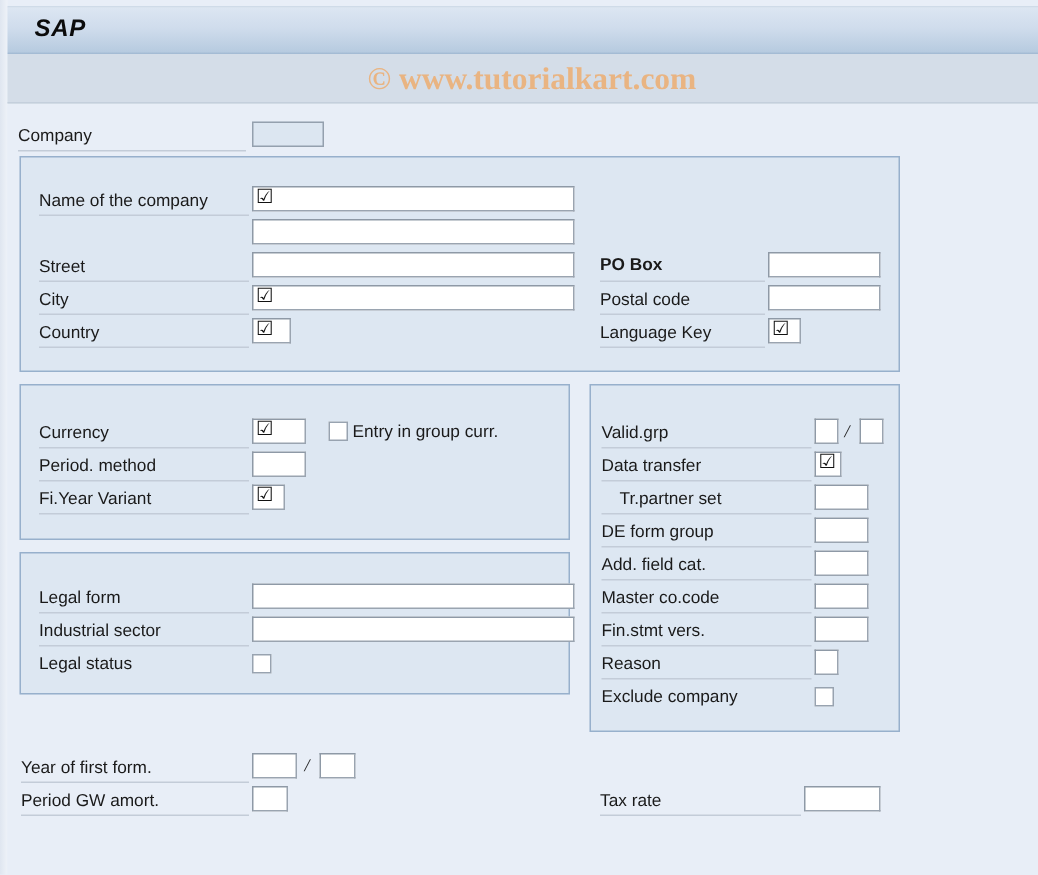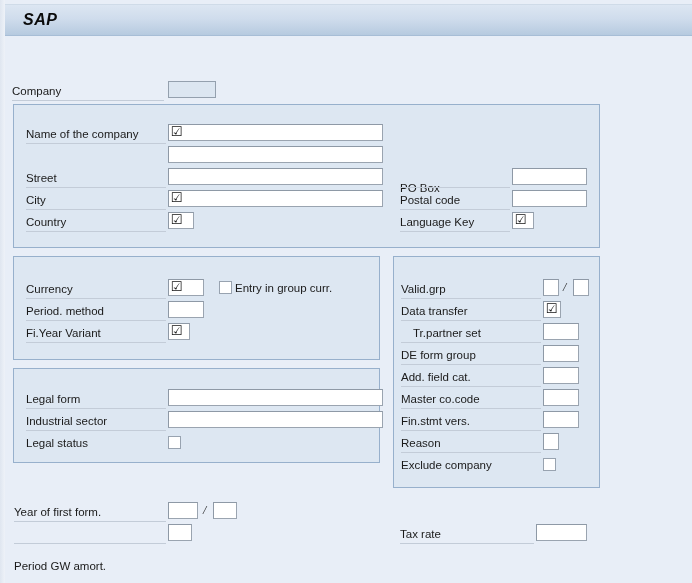--- a/index.html
+++ b/index.html
@@ -157,20 +157,23 @@
 <body>
 
 <div id="app-window">
 
   <div class="frame-edge-left"></div>
 
   <div id="title-bar">
     <div id="title-text">SAP</div>
   </div>
 
+  <div id="watermark-bar">
+    <div id="watermark-text">© www.tutorialkart.com</div>
+  </div>
 
   <div id="form-canvas">
 
     <div class="lbl" style="left:7px; top:14px;">Company</div>
     <div class="lblrule" style="left:7px; top:30px; width:152px;"></div>
     <div class="inp disabled" style="left:163px; top:11px; width:48px;"></div>
 
     <div class="panel" style="left:8px; top:34px; width:587px; height:144px;"></div>
 
     <div class="lbl" style="left:21px; top:57px;">Name of the company</div>
@@ -190,21 +193,21 @@
     <div class="inp" style="left:163px; top:120px; width:215px;">
       <span class="reqmark">☑</span>
     </div>
 
     <div class="lbl" style="left:21px; top:145px;">Country</div>
     <div class="lblrule" style="left:21px; top:161px; width:140px;"></div>
     <div class="inp" style="left:163px; top:142px; width:26px;">
       <span class="reqmark">☑</span>
     </div>
 
-    <div class="lbl" style="left:395px; top:111px;">PO Box</div>
+    <div class="lbl" style="left:395px; top:100px;font-weight:bold;">PO Box</div>
     <div class="lblrule" style="left:395px; top:117px; width:110px;"></div>
     <div class="inp" style="left:507px; top:98px; width:75px;"></div>
 
     <div class="lbl" style="left:395px; top:123px;">Postal code</div>
     <div class="lblrule" style="left:395px; top:139px; width:110px;"></div>
     <div class="inp" style="left:507px; top:120px; width:75px;"></div>
 
     <div class="lbl" style="left:395px; top:145px;">Language Key</div>
     <div class="lblrule" style="left:395px; top:161px; width:110px;"></div>
     <div class="inp" style="left:507px; top:142px; width:22px;">
@@ -284,21 +287,21 @@
 
     <div class="cbx-label" style="left:21px; top:366px;">Legal status</div>
     <div class="cbx" style="left:163px; top:366px;"></div>
 
     <div class="lbl" style="left:9px; top:435px;">Year of first form.</div>
     <div class="lblrule" style="left:9px; top:451px; width:152px;"></div>
     <div class="inp" style="left:163px; top:432px; width:30px;"></div>
     <div class="slash" style="left:198px; top:433px;">/</div>
     <div class="inp" style="left:208px; top:432px; width:24px;"></div>
 
-    <div class="lbl" style="left:9px; top:457px;margin-top:32px;">Period GW amort.</div>
+    <div class="lbl" style="left:9px; top:457px;">Period GW amort.</div>
     <div class="lblrule" style="left:9px; top:473px; width:152px;"></div>
     <div class="inp" style="left:163px; top:454px; width:24px;"></div>
 
     <div class="lbl" style="left:395px; top:457px;">Tax rate</div>
     <div class="lblrule" style="left:395px; top:473px; width:134px;"></div>
     <div class="inp" style="left:531px; top:454px; width:51px;"></div>
 
   </div>
 </div>
 

